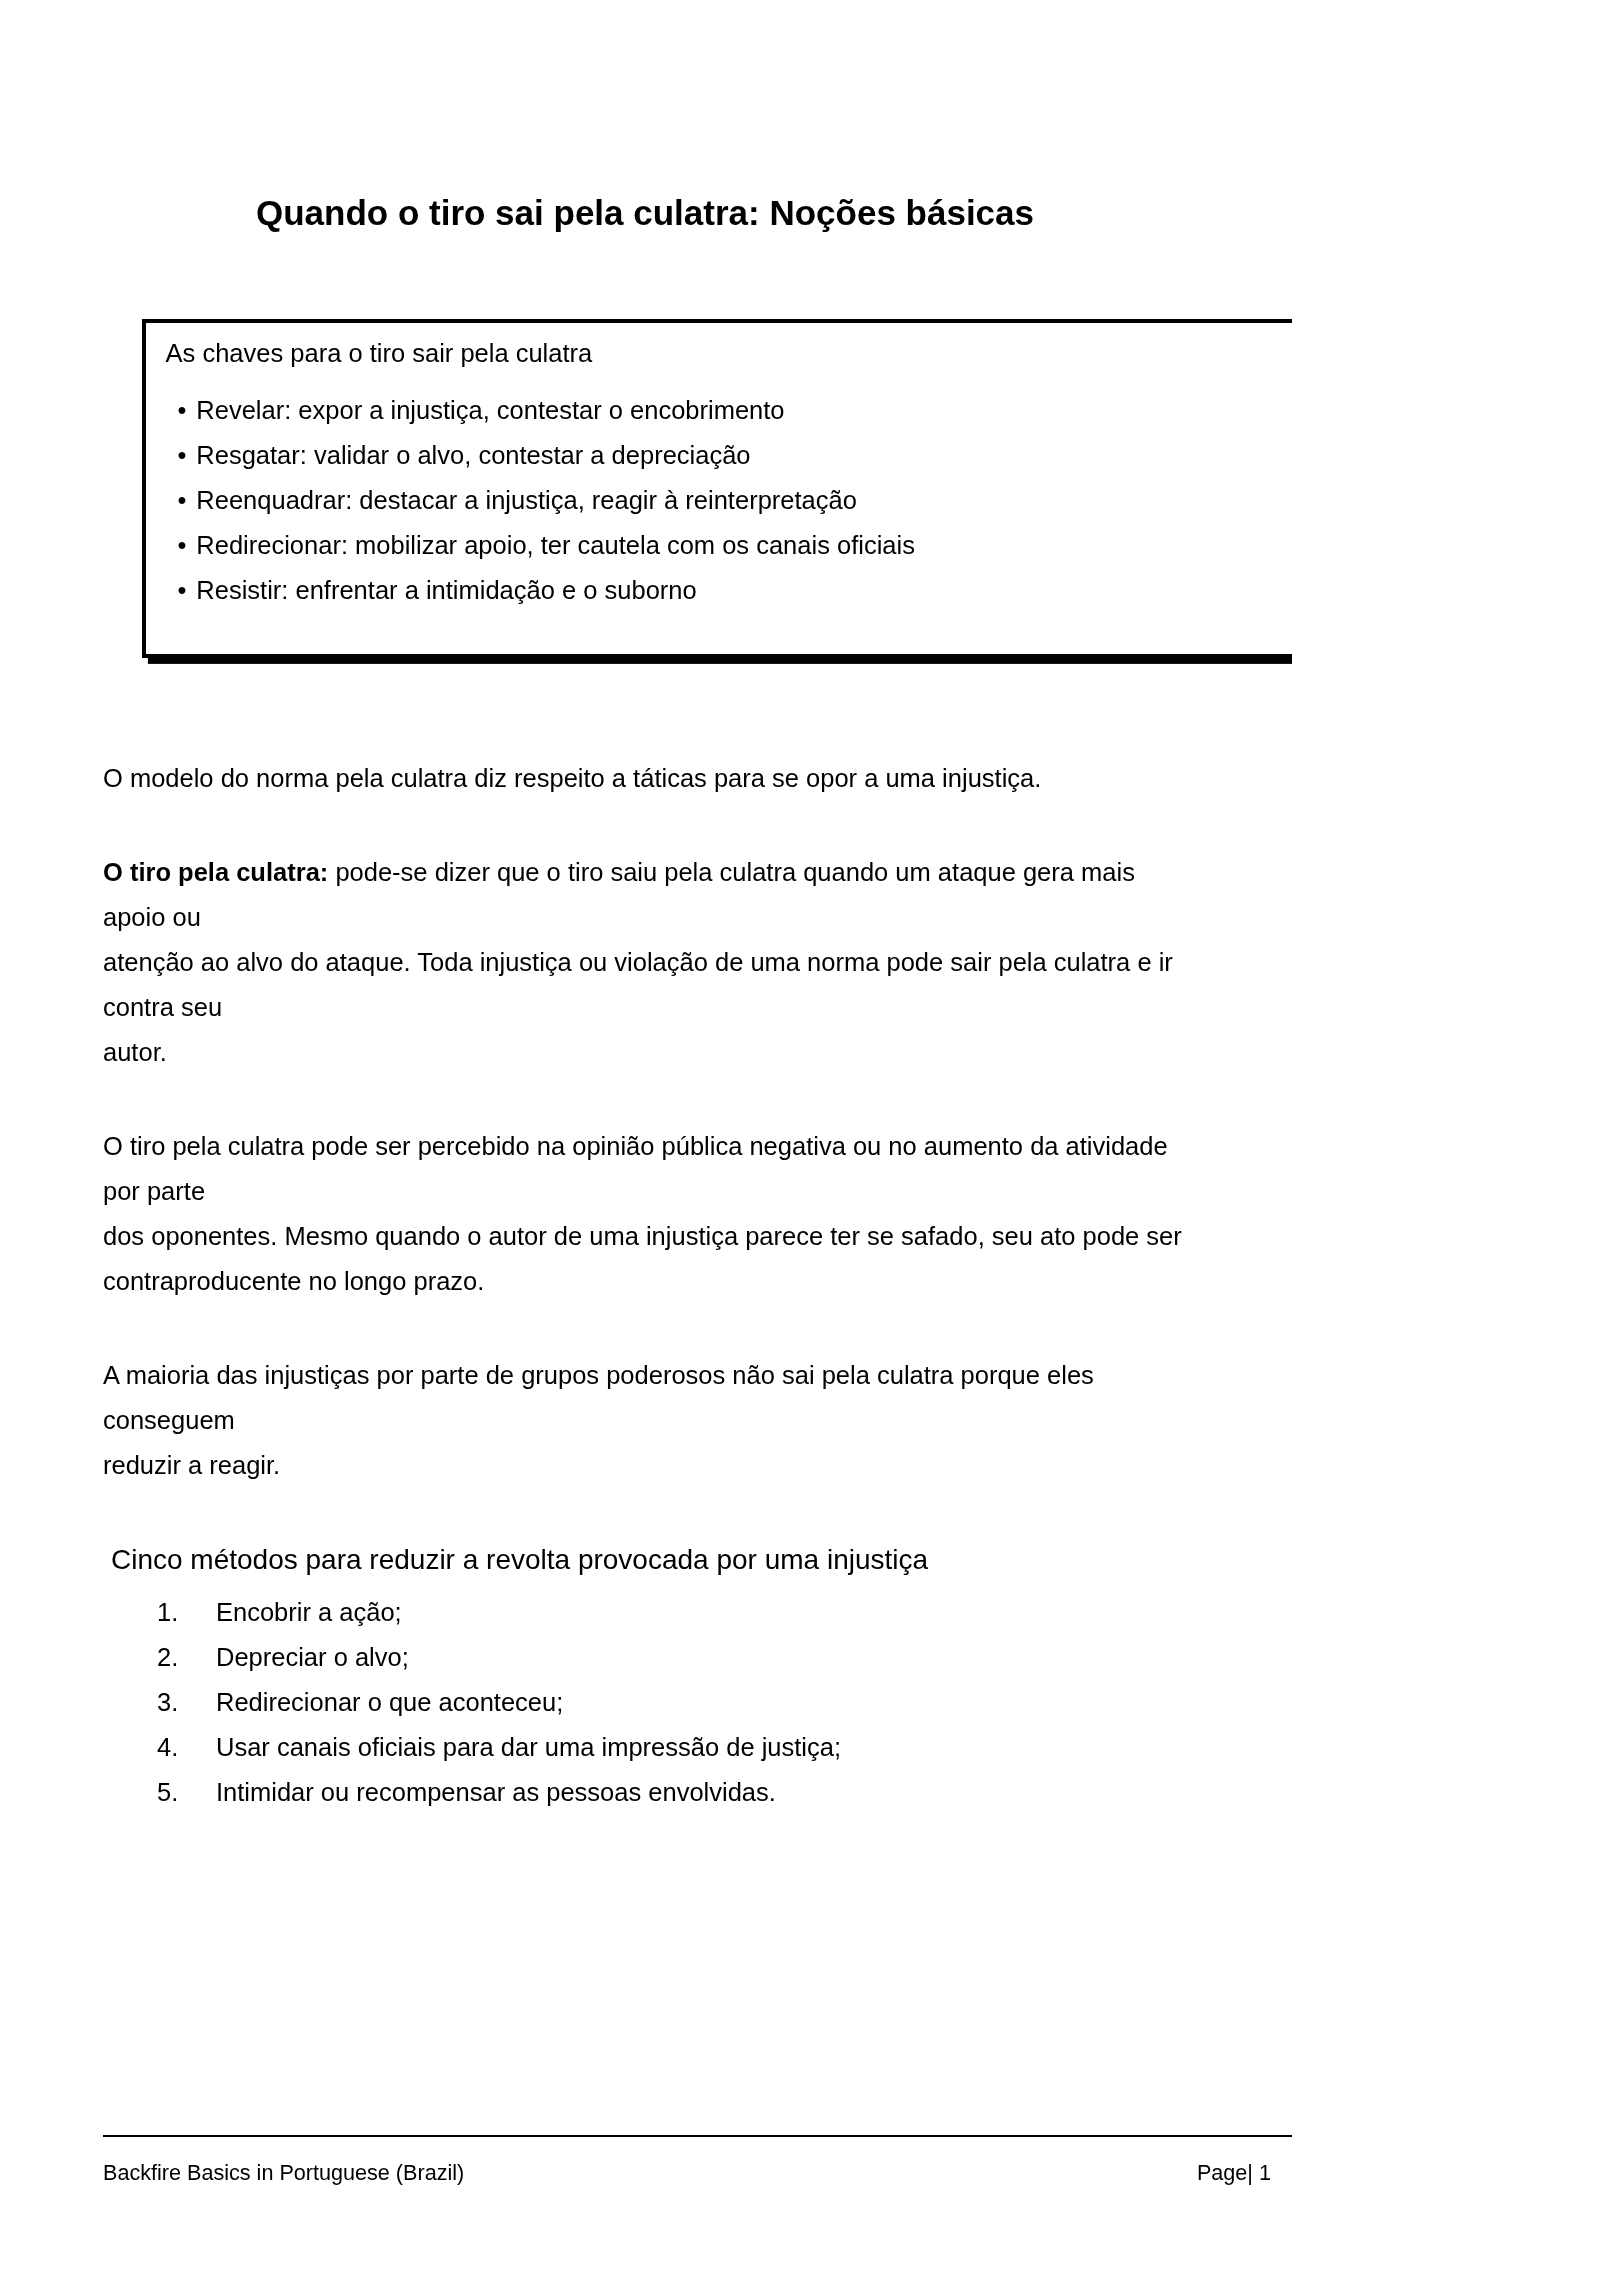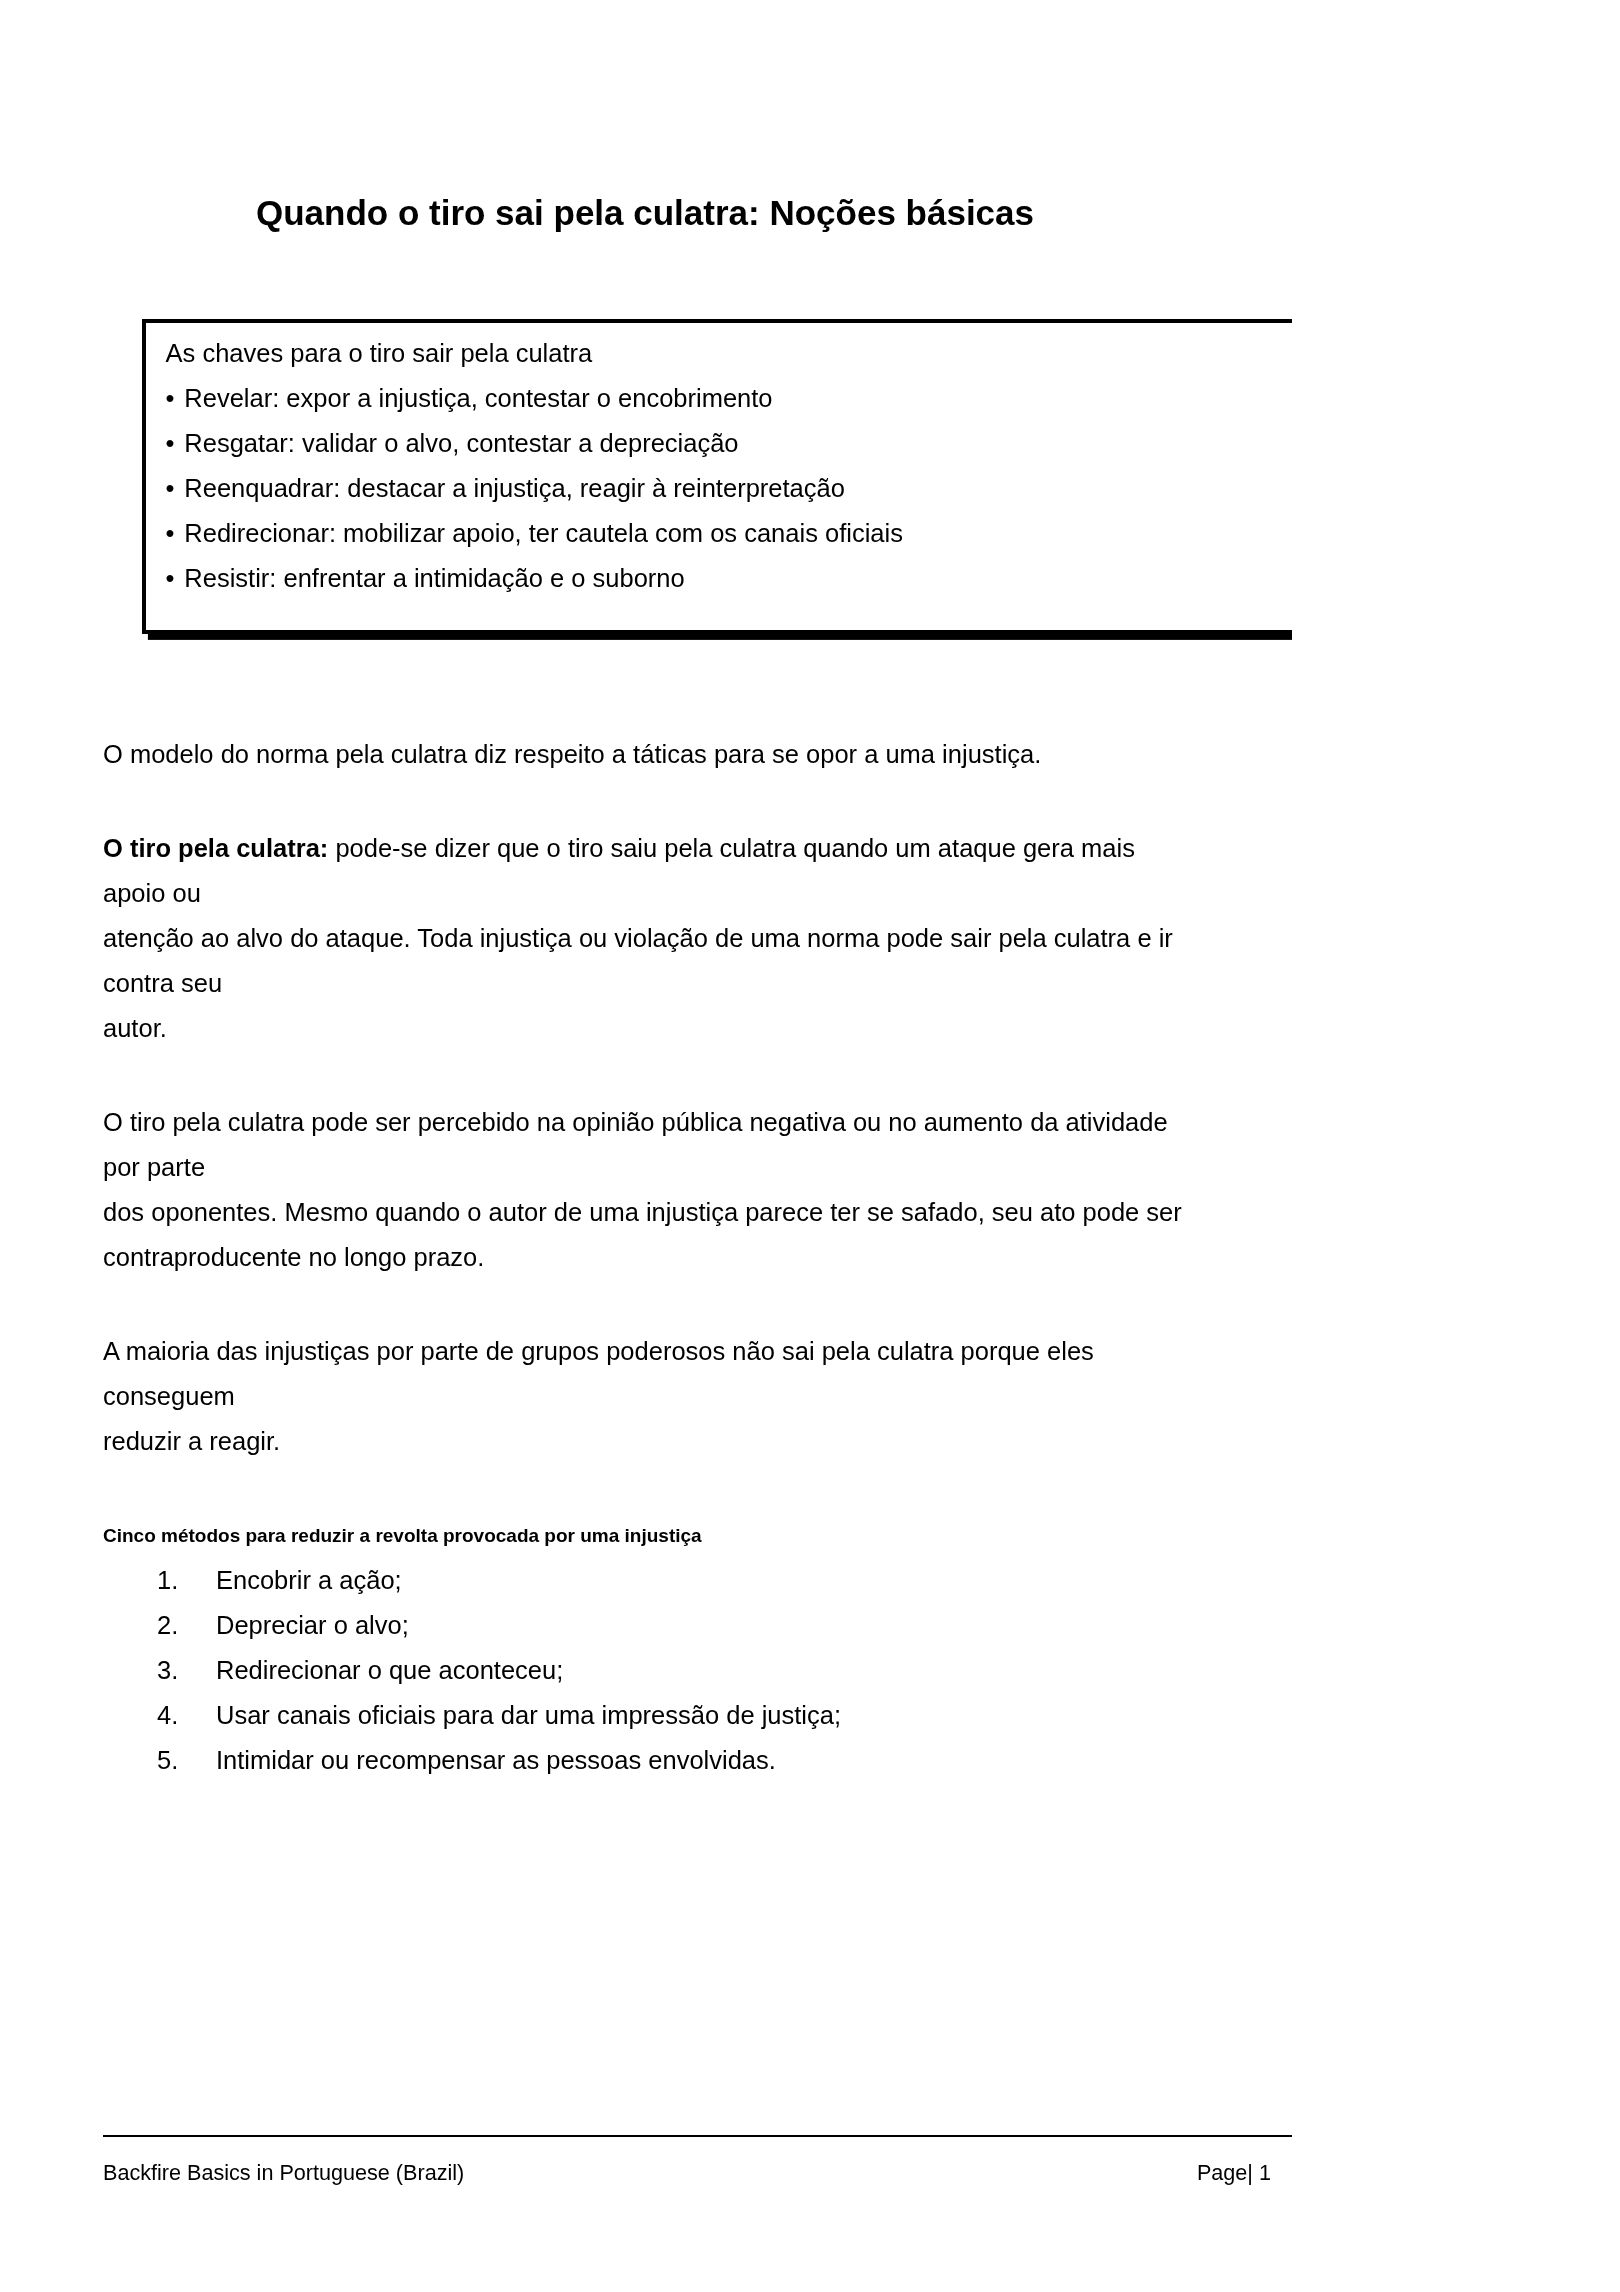--- a/index.html
+++ b/index.html
@@ -36,43 +36,43 @@
     width: 1191px;
     border: 4.9px solid #000000;
     box-shadow: 5.9px 5.9px 0 #000000;
     padding: 7.8px 19.6px 29px 19.6px;
     font-size: 25.5px;
     line-height: 45px;
     background: #ffffff;
   }
   .key-box ul {
     list-style: none;
-    margin: 0;
+    margin: 12px;
     padding: 0;
   }
   .key-box li .bullet {
     display: inline-block;
     margin-right: 9.8px;
   }
   .body-text p, .body-text .para {
     font-size: 25.5px;
     line-height: 45px;
     margin: 0 0 49px 0;
   }
   .para-first {
     margin-top: 98px !important;
   }
   .bold-lead {
     font-weight: bold;
   }
   .methods-heading {
-    font-size: 19px;
+    font-size: 28px;
     line-height: 45px;
-    font-weight: bold;
-    margin: 0;
+    font-weight: normal;
+    margin: 8px;
   }
   .methods-list {
     list-style: none;
     margin: 0;
     padding: 0;
     font-size: 25.5px;
     line-height: 45px;
   }
   .methods-list li {
     position: relative;

